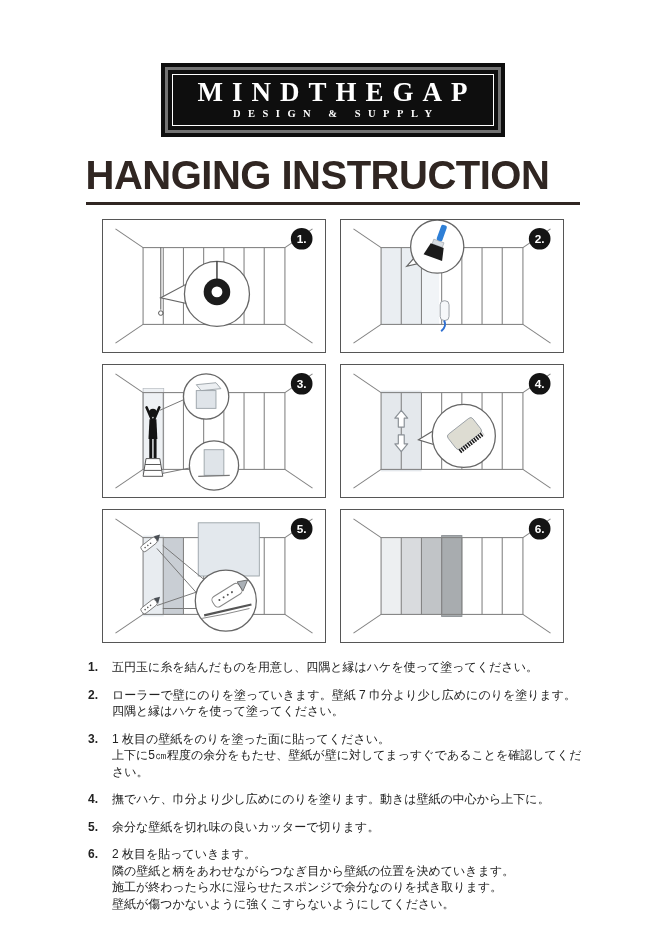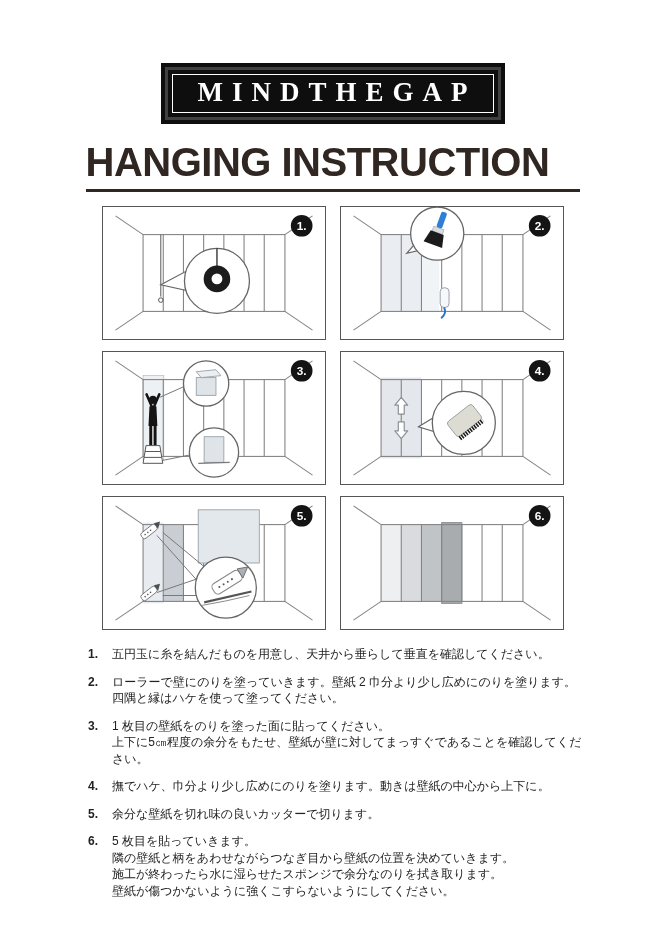--- a/index.html
+++ b/index.html
@@ -6,21 +6,21 @@
   body{
     width:665px;height:941px;
     background:#ffffff;
     font-family:"Liberation Sans","DejaVu Sans",sans-serif;
     color:#222;
     position:relative;
     overflow:hidden;
   }
   
   .logo-wrap{display:flex;justify-content:center;padding-top:63px;}
-  .logo-outer{border:4px solid #0e0e0e;padding:3px;background:#404040;}
+  .logo-outer{border:4px solid #0e0e0e;padding:3px;background:#737373;}
   .logo-mid{background:#0e0e0e;padding:4px;}
   .logo-inner{border:1.5px solid #ffffff;padding:3px 16px 6px;text-align:center;}
   .logo-brand{
     font-family:"Liberation Serif","DejaVu Serif",serif;
     font-weight:bold;color:#ffffff;font-size:27px;letter-spacing:9px;
     line-height:1.05;white-space:nowrap;text-indent:9px;
   }
   .logo-tagline{
     font-family:"Liberation Serif","DejaVu Serif",serif;
     font-weight:bold;color:#ffffff;font-size:10.5px;letter-spacing:7.5px;
@@ -69,20 +69,21 @@
       <line x1="163" y1="28" x2="163" y2="106"></line>
     </g>
   </defs>
 </svg>
 
 <header class="logo-wrap">
   <div class="logo-outer">
     <div class="logo-mid">
       <div class="logo-inner">
         <div class="logo-brand">MINDTHEGAP</div>
+        <div class="logo-tagline">DESIGN &amp; SUPPLY</div>
       </div>
     </div>
   </div>
 </header>
 
 <h1 class="title">HANGING INSTRUCTION</h1>
 
 <div class="grid">
 
   <div class="panel">
@@ -252,40 +253,40 @@
         <text x="201" y="23.5" text-anchor="middle" font-size="12" font-weight="bold" fill="#ffffff">6.</text>
       </g>
     </svg>
   </div>
 
 </div>
 
 <div class="instructions">
   <div class="instr-item">
     <div class="instr-num">1.</div>
-    <div class="instr-text">五円玉に糸を結んだものを用意し、天井から垂らして垂直を確認してください。</div>
+    <div class="instr-text">五円玉に糸を結んだものを用意し、四隅と縁はハケを使って塗ってください。</div>
   </div>
   <div class="instr-item">
     <div class="instr-num">2.</div>
-    <div class="instr-text">ローラーで壁にのりを塗っていきます。壁紙 2 巾分より少し広めにのりを塗ります。
+    <div class="instr-text">ローラーで壁にのりを塗っていきます。壁紙 7 巾分より少し広めにのりを塗ります。
 四隅と縁はハケを使って塗ってください。</div>
   </div>
   <div class="instr-item">
     <div class="instr-num">3.</div>
     <div class="instr-text">1 枚目の壁紙をのりを塗った面に貼ってください。
 上下に5㎝程度の余分をもたせ、壁紙が壁に対してまっすぐであることを確認してください。</div>
   </div>
   <div class="instr-item">
     <div class="instr-num">4.</div>
     <div class="instr-text">撫でハケ、巾分より少し広めにのりを塗ります。動きは壁紙の中心から上下に。</div>
   </div>
   <div class="instr-item">
     <div class="instr-num">5.</div>
     <div class="instr-text">余分な壁紙を切れ味の良いカッターで切ります。</div>
   </div>
   <div class="instr-item">
     <div class="instr-num">6.</div>
-    <div class="instr-text">5 枚目を貼っていきます。
+    <div class="instr-text">2 枚目を貼っていきます。
 隣の壁紙と柄をあわせながらつなぎ目から壁紙の位置を決めていきます。
 施工が終わったら水に湿らせたスポンジで余分なのりを拭き取ります。
 壁紙が傷つかないように強くこすらないようにしてください。</div>
   </div>
 </div>
 
 </body></html>

